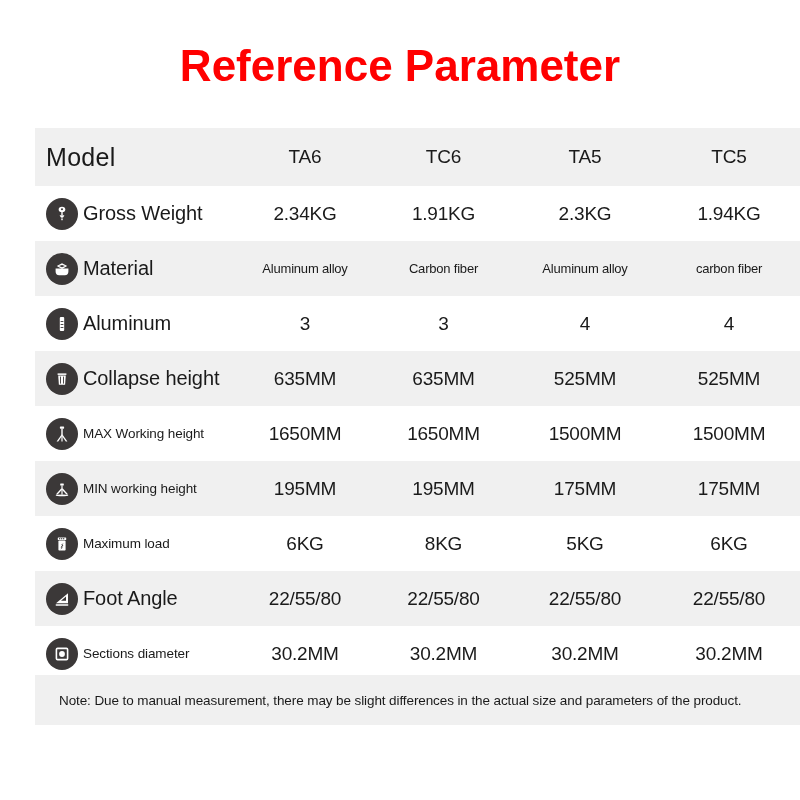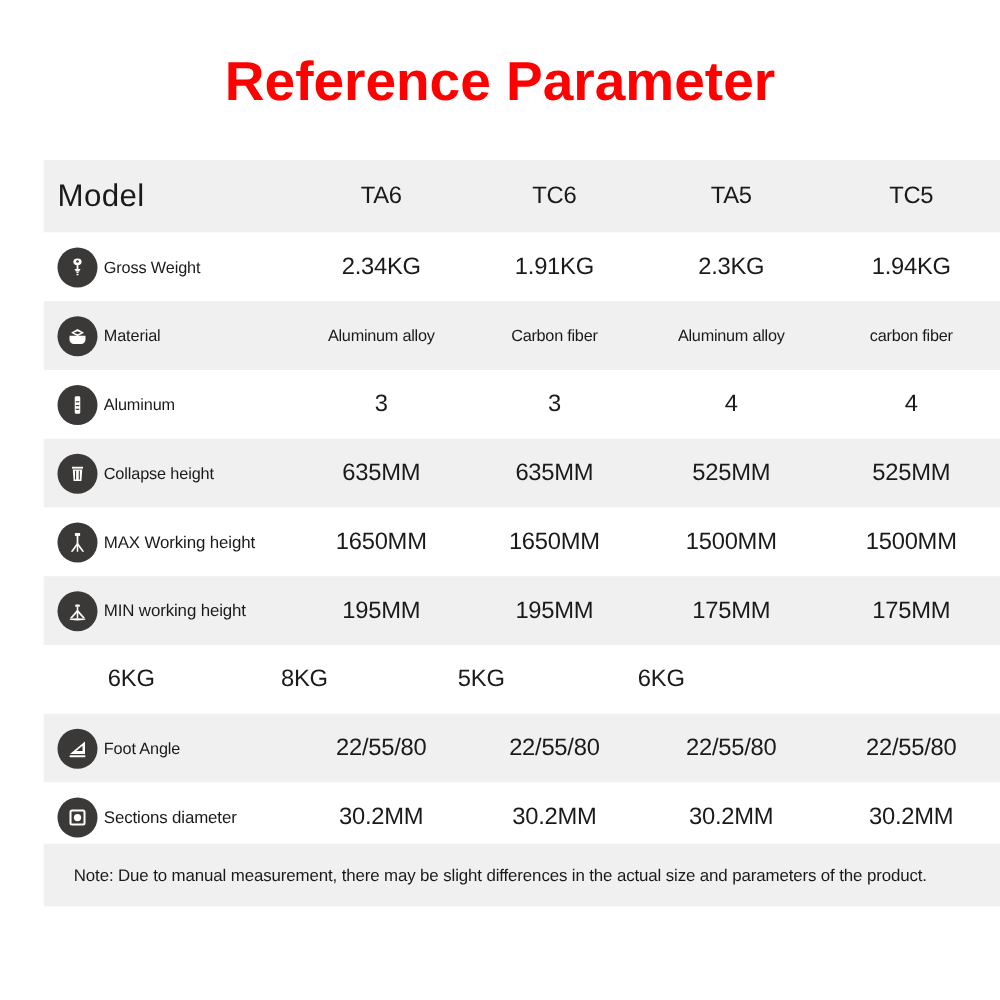--- a/index.html
+++ b/index.html
@@ -69,21 +69,21 @@
   .header .labelcell {
   }
   .model-label {
     font-size: 25px;
     font-weight: 400;
     color: #1a1a1a;
     letter-spacing: 0.3px;
   }
   .rowlabel {
     margin-left: 5px;
-    font-size: 13px;
+    font-size: 20px;
     color: #1a1a1a;
     white-space: nowrap;
     letter-spacing: -0.1px;
   }
   .rowlabel.sm { font-size: 13.5px; }
 
   
   .icon {
     flex: 0 0 32px;
     width: 32px;
@@ -261,20 +261,33 @@
         </span>
         <span class="rowlabel sm">MIN working height</span>
       </div>
       <div class="valcell c1">195MM</div>
       <div class="valcell c2">195MM</div>
       <div class="valcell c3">175MM</div>
       <div class="valcell c4">175MM</div>
     </div>
 
     <div class="row plain">
+      <div class="labelcell">
+        <span class="icon">
+          <svg width="20" height="20" viewBox="0 0 20 20">
+            <rect x="5.8" y="3.6" width="8.4" height="2.3" rx="0.5" fill="#ffffff"></rect>
+            <rect x="7.0" y="4.2" width="1.3" height="1.1" fill="#3b3838"></rect>
+            <rect x="9.0" y="4.2" width="1.3" height="1.1" fill="#3b3838"></rect>
+            <rect x="11.0" y="4.2" width="1.3" height="1.1" fill="#3b3838"></rect>
+            <rect x="6.4" y="6.6" width="7.2" height="10.0" rx="0.8" fill="#ffffff"></rect>
+            <path d="M11.6 9.0 L8.6 13.6 L11.0 13.6 L8.4 15.4 L11.4 11.0 L9.0 11.0 Z" fill="#3b3838"></path>
+          </svg>
+        </span>
+        <span class="rowlabel sm">Maximum load</span>
+      </div>
       <div class="valcell c1">6KG</div>
       <div class="valcell c2">8KG</div>
       <div class="valcell c3">5KG</div>
       <div class="valcell c4">6KG</div>
     </div>
 
     <div class="row shade">
       <div class="labelcell">
         <span class="icon">
           <svg width="20" height="20" viewBox="0 0 20 20">

